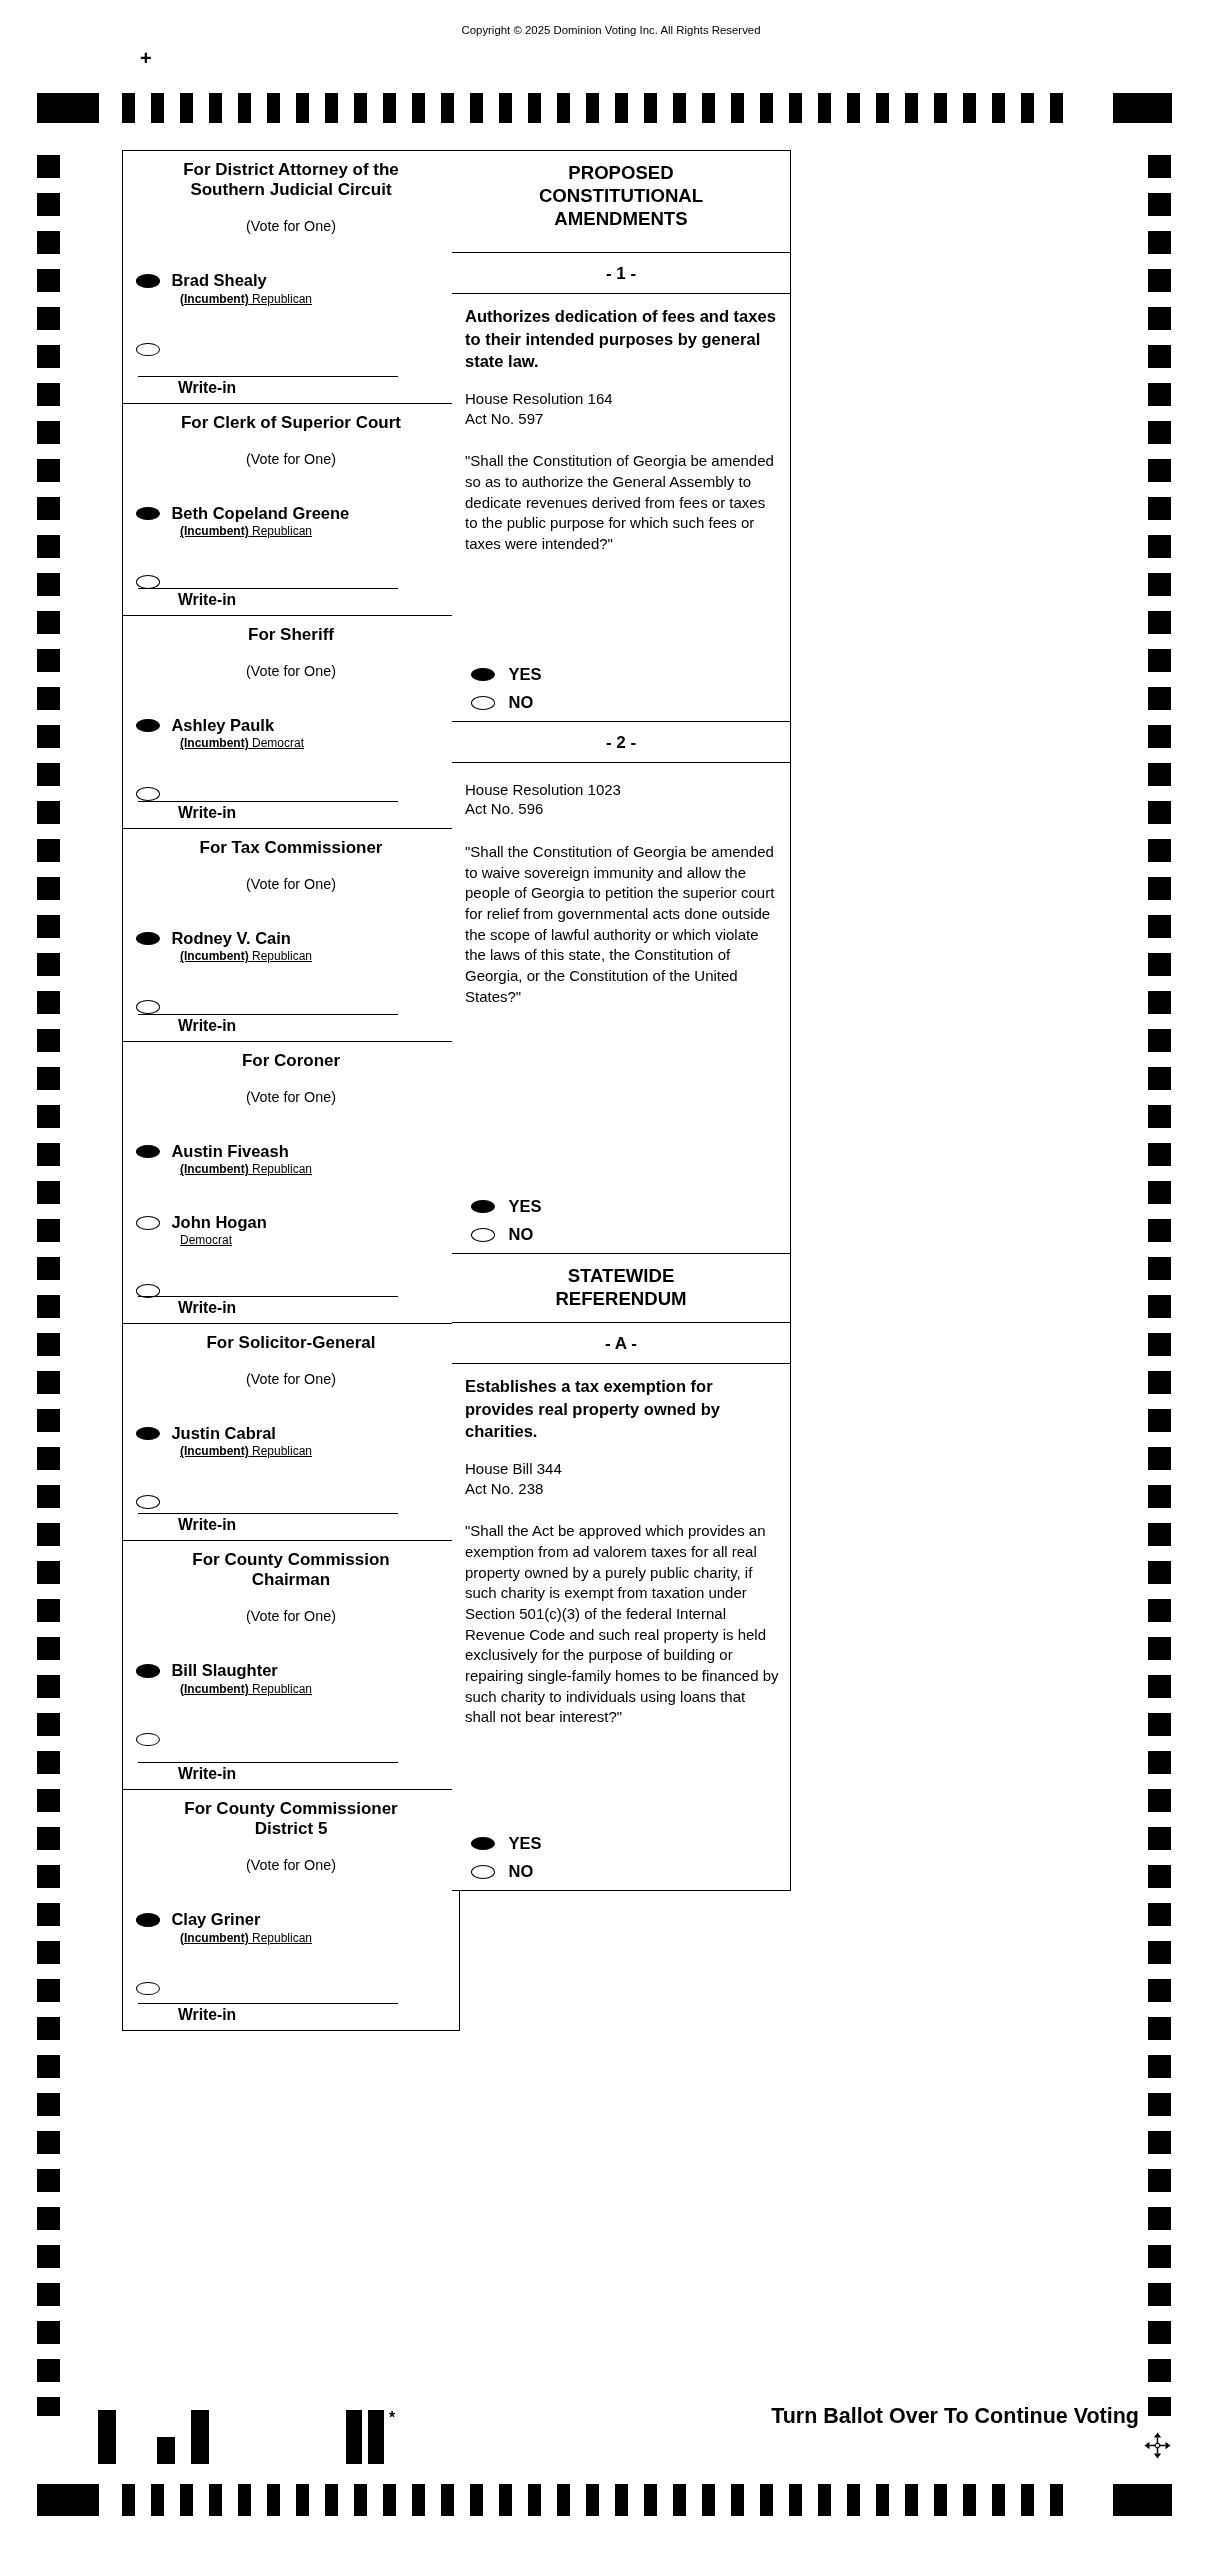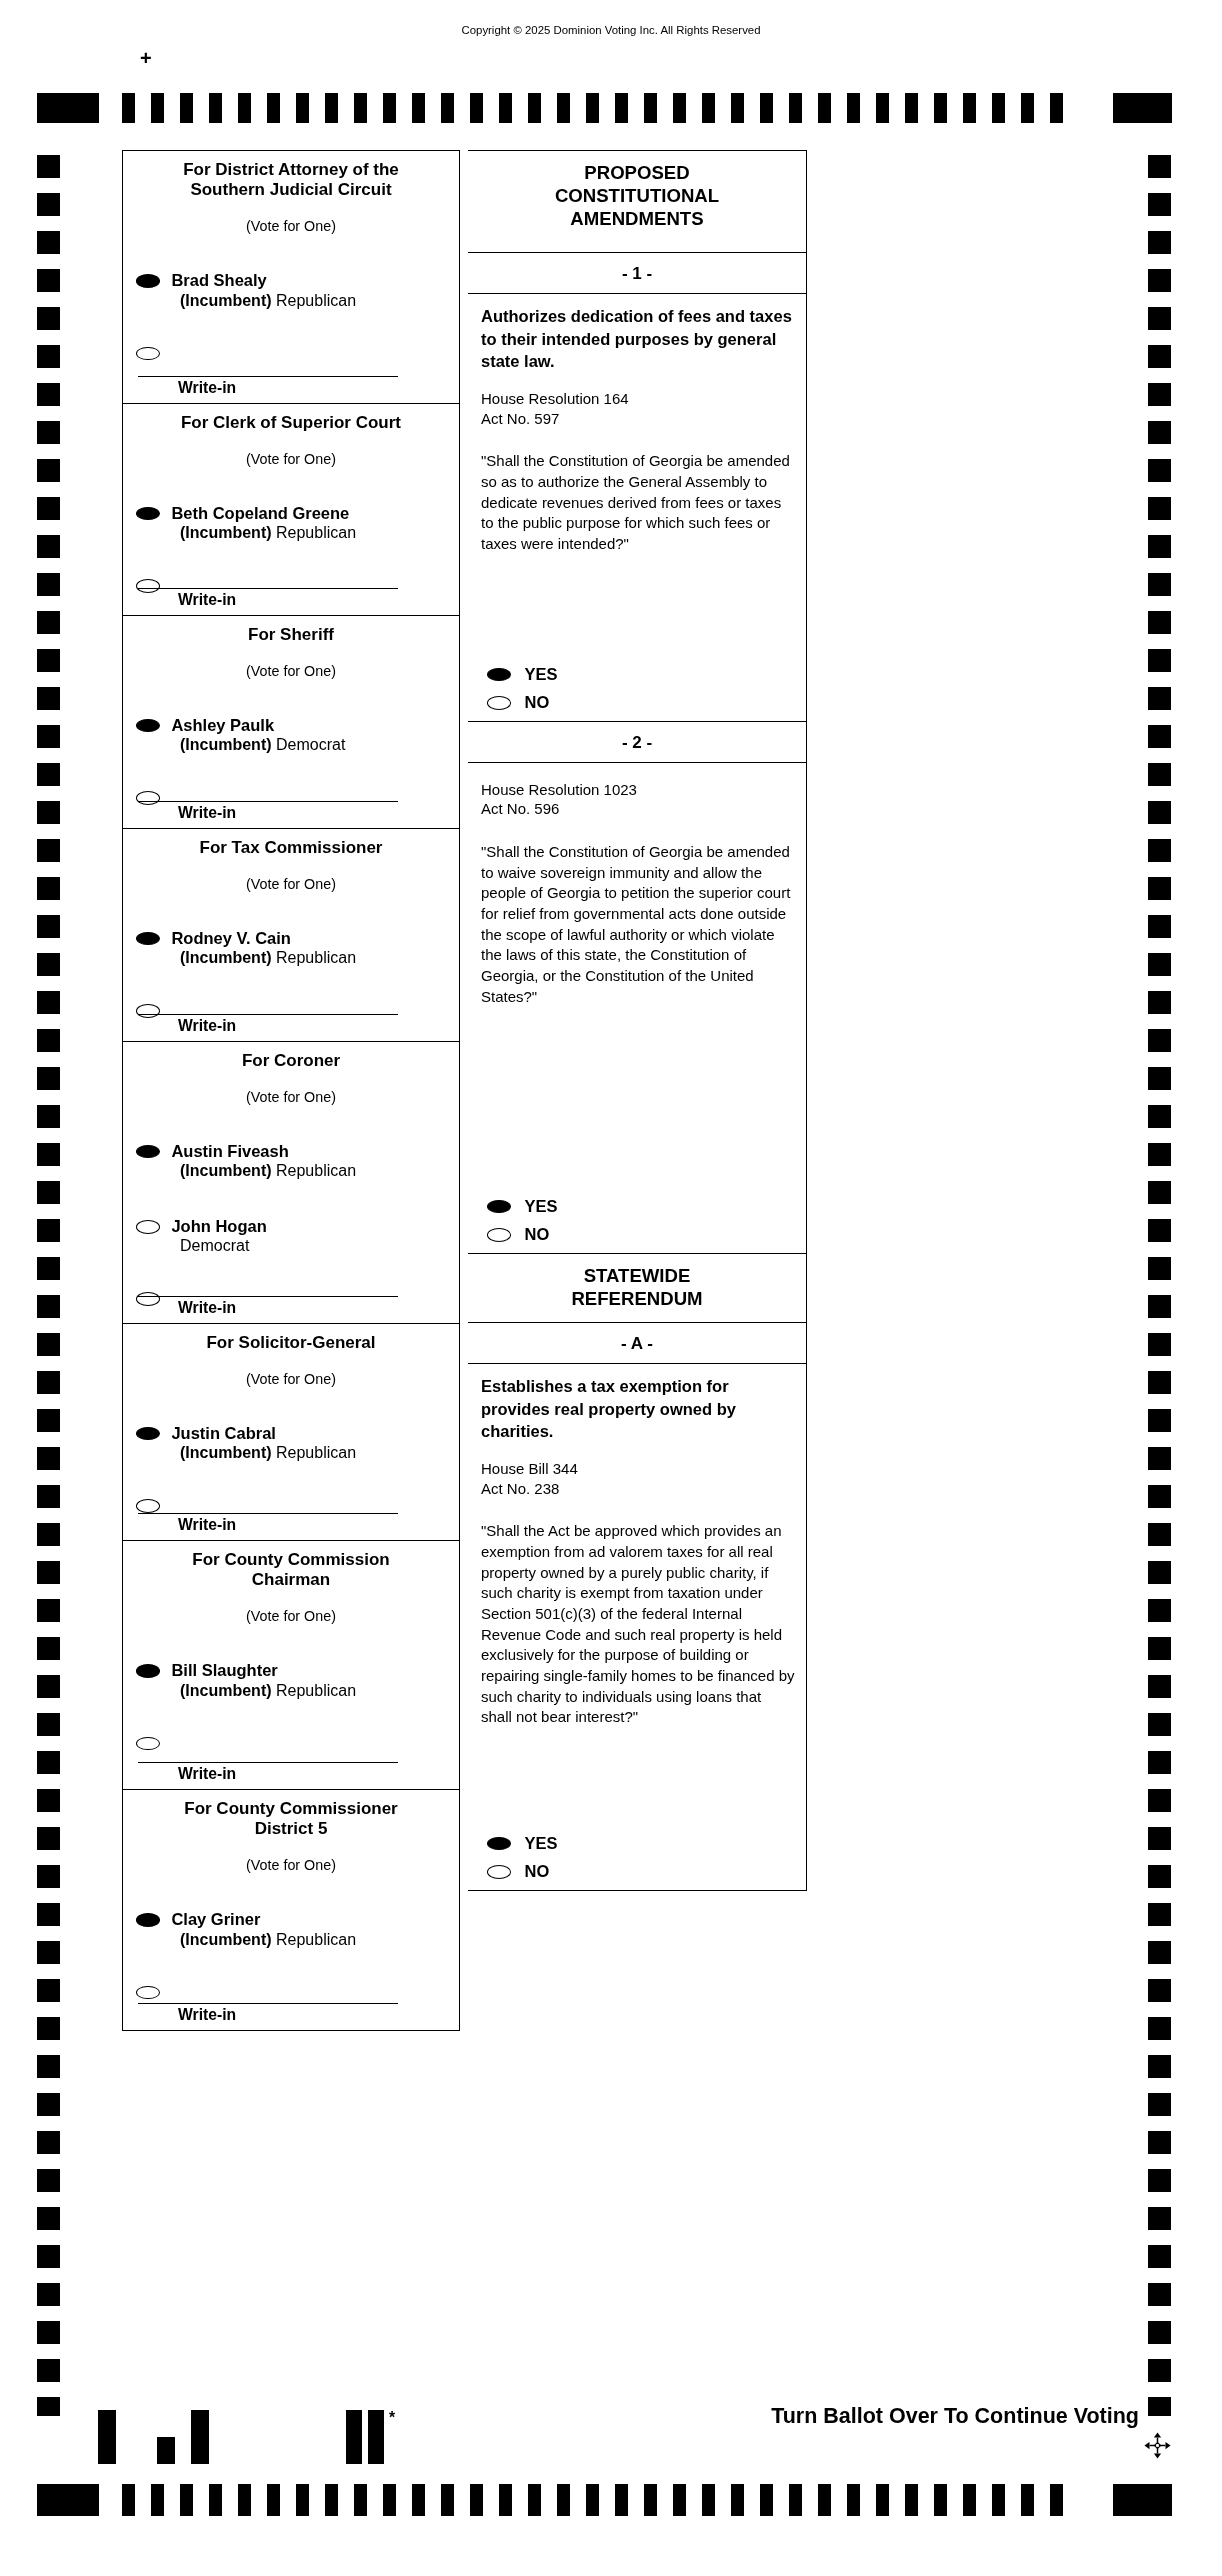--- a/index.html
+++ b/index.html
@@ -26,28 +26,28 @@
   .c-head { text-align:center; padding-top:8.6px; }
   .c-title { font-weight:bold; font-size:17px; line-height:1.2; }
   .c-vote { font-size:14.3px; margin-top:18px; }
   .cand { display:flex; margin:37px 7.2px 0 13px; }
   .empty-row { margin:37px 0 0 13px; }
   .oval { width:24px; height:13.6px; border:1.4px solid #000; border-radius:50%; flex:none; }
   .oval.filled { background:#000; }
   .cand .oval { margin-top:2.9px; }
   .cand-text { margin-left:11.4px; }
   .cand-name { font-weight:bold; font-size:16.5px; line-height:1.1; }
-  .cand-detail { font-size:16px; margin:2.1px 0 0 8.6px; }
+  .cand-detail { font-size:12px; margin:2.1px 0 0 8.6px;text-decoration:underline; }
   .cand-detail b { font-weight:bold; }
   .writein { position:absolute; left:15px; bottom:0; width:100%; }
   .wi-line { width:260px; border-top:1.4px solid #000; }
   .wi-label { font-weight:bold; font-size:15.7px; margin:2.1px 0 5.7px 40px; }
 
   
-  .measure-col { position:absolute; left:468px; top:150px; width:339px;
+  .measure-col { position:absolute; left:452px; top:150px; width:339px;
     border:1.4px solid #000; border-left:none; background:#fff; }
   .m-header { border-bottom:1.4px solid #000; text-align:center; font-weight:bold;
     font-size:18.6px; line-height:1.25; padding-top:10px; }
   .measure { position:relative; border-bottom:1.4px solid #000; }
   .measure:last-child { border-bottom:none; }
   .m-number { text-align:center; font-weight:bold; font-size:17px;
     padding:11.4px 0 8.6px; border-bottom:1.4px solid #000; }
   .m-summary { font-weight:bold; font-size:16.5px; line-height:1.35;
     margin-top:11.4px; padding:0 11.4px 0 13px; }
   .m-act { font-size:15px; line-height:1.3; margin-top:17px; padding:0 13px; }

